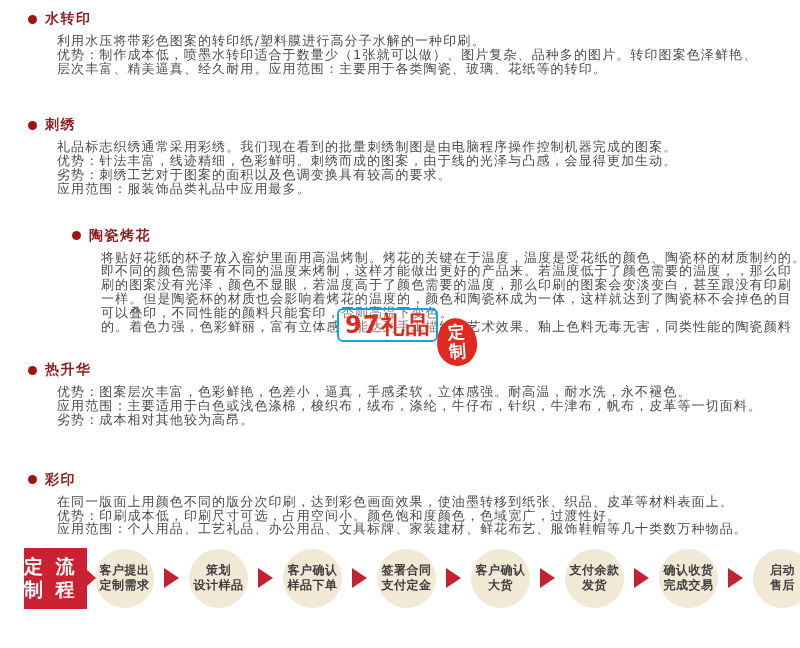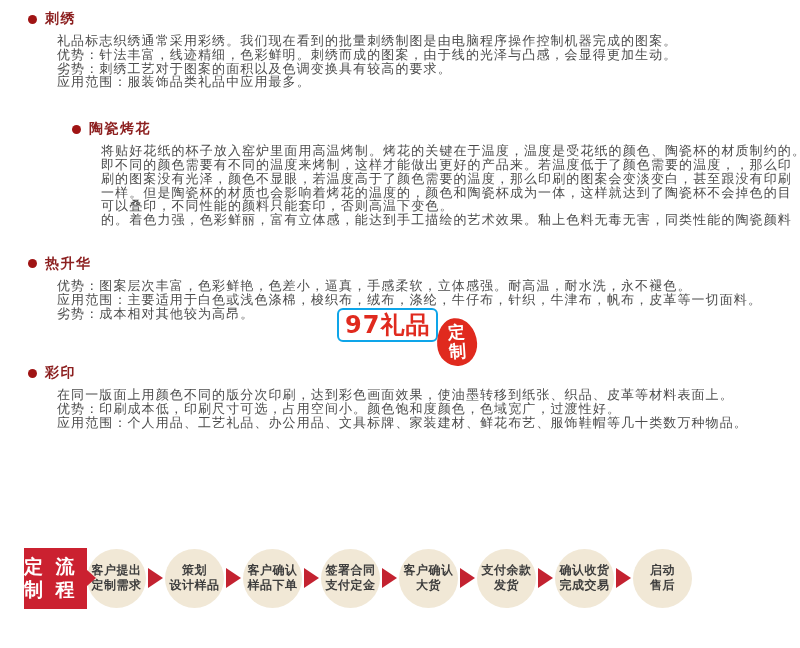--- a/index.html
+++ b/index.html
@@ -64,35 +64,46 @@
   }
   .flow-label:after{
     content:"";position:absolute;right:-9px;top:50%;margin-top:-8px;
     width:0;height:0;border-left:9px solid #cb2130;
     border-top:8px solid transparent;border-bottom:8px solid transparent;
   }
   .flow-circle{
     width:59px;height:59px;border-radius:50%;background:#f1e8d6;
     display:flex;flex-direction:column;align-items:center;justify-content:center;
     color:#3d3d3d;font-weight:bold;font-size:12px;line-height:15px;
-    flex:0 0 auto;margin:0 0;text-align:center;letter-spacing:0.5px;
+    flex:0 0 auto;margin:0 8px;text-align:center;letter-spacing:0.5px;
   }
   .flow-circle:first-of-type{margin-left:13px;}
   .flow-arrow{
     width:0;height:0;flex:0 0 auto;margin:0 2px;
     border-left:15px solid #c32230;
     border-top:10px solid transparent;
     border-bottom:10px solid transparent;
   }
 </style>
 </head>
 <body>
 
 <div class="content">
 
+  <div class="section s1">
+    <div class="sec-head">
+      <span class="bullet"></span>
+      <span class="sec-title">水转印</span>
+    </div>
+    <div class="sec-body">
+      <div class="bodyline">利用水压将带彩色图案的转印纸/塑料膜进行高分子水解的一种印刷。</div>
+      <div class="bodyline">优势：制作成本低，喷墨水转印适合于数量少（1张就可以做）、图片复杂、品种多的图片。转印图案色泽鲜艳、</div>
+      <div class="bodyline">层次丰富、精美逼真、经久耐用。应用范围：主要用于各类陶瓷、玻璃、花纸等的转印。</div>
+    </div>
+  </div>
 
   <div class="section s2">
     <div class="sec-head">
       <span class="bullet"></span>
       <span class="sec-title">刺绣</span>
     </div>
     <div class="sec-body">
       <div class="bodyline">礼品标志织绣通常采用彩绣。我们现在看到的批量刺绣制图是由电脑程序操作控制机器完成的图案。</div>
       <div class="bodyline">优势：针法丰富，线迹精细，色彩鲜明。刺绣而成的图案，由于线的光泽与凸感，会显得更加生动。</div>
       <div class="bodyline">劣势：刺绣工艺对于图案的面积以及色调变换具有较高的要求。</div>

